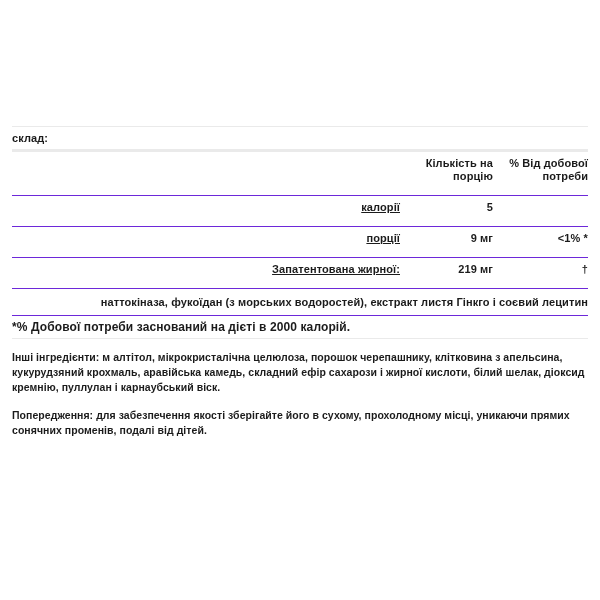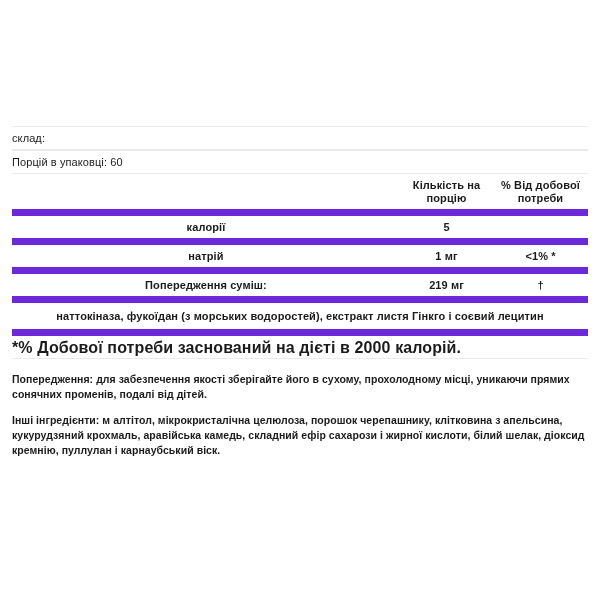--- a/index.html
+++ b/index.html
@@ -35,47 +35,47 @@
 
   .rule {
     height: 1px;
     background: #eaeaea;
     width: 100%;
   }
 
   .info-row {
     display: block;
     font-size: 11px;
-    font-weight: normal;
+    font-weight: bold;
     line-height: 13px;
     letter-spacing: 0.1px;
     padding: 5px 0 4px 0;
     color: #1b1b1b;
   }
 
   table.facts {
     width: 100%;
     border-collapse: collapse;
     table-layout: fixed;
     font-size: 11px;
   }
 
   table.facts td, table.facts th {
-    text-align: center;
+    text-align: right;
     vertical-align: top;
-    padding: 5px 0 4px 0;
-    border-bottom: 7px solid #6d28d9;
+    padding: 5px 0 12px 0;
+    border-bottom: 1px solid #6d28d9;
     font-weight: bold;
     font-size: 11px;
     line-height: 13px;
     letter-spacing: 0.1px;
     color: #1b1b1b;
   }
 
-  .col-name   { width: 388px; }
+  .col-name   { width: 388px; text-decoration: underline; }
   .col-amount { width: 93px; }
   .col-dv     { width: 95px; margin-top: 40px; }
 
   thead th {
     font-weight: bold;
     padding-top: 7px;
     padding-bottom: 8px;
   }
 
   td.full, th.full {
@@ -87,21 +87,21 @@
     line-height: 14px;
     padding-top: 6px;
     padding-bottom: 6px;
   }
 
   .notes {
     padding: 0;
   }
 
   .note-row {
-    font-size: 16px;
+    font-size: 12px;
     font-weight: bold;
     line-height: 13px;
     letter-spacing: 0.1px;
     padding: 5px 0 4px 0;
     border-bottom: 1px solid #eaeaea;
     color: #1b1b1b;
   }
 
   .paragraphs {
     padding: 0 12px;
@@ -134,57 +134,56 @@
 
   <div class="supplement-block">
 
     <div class="rule"></div>
 
     <div class="info-row">склад:</div>
     <div class="rule"></div>
 
     <div class="rule"></div>
 
-    <div class="info-row">Порцій в упаковці: 60</div>
     <div class="rule"></div>
 
     <table class="facts">
       <thead>
         <tr>
           <th class="col-name"></th>
           <th class="col-amount">Кількість на порцію</th>
           <th class="col-dv">% Від добової потреби</th>
         </tr>
       </thead>
       <tbody>
         <tr>
           <td class="col-name">калорії</td>
           <td class="col-amount">5</td>
           <td class="col-dv"></td>
         </tr>
         <tr>
-          <td class="col-name">натрій</td>
-          <td class="col-amount">1 мг</td>
+          <td class="col-name">порції</td>
+          <td class="col-amount">9 мг</td>
           <td class="col-dv">&lt;1% *</td>
         </tr>
         <tr>
-          <td class="col-name">Попередження суміш:</td>
+          <td class="col-name">Запатентована жирної:</td>
           <td class="col-amount">219 мг</td>
           <td class="col-dv">†</td>
         </tr>
         <tr class="blend-list">
           <td colspan="3" class="full">наттокіназа, фукоїдан (з морських водоростей), екстракт листя Гінкго і соєвий лецитин</td>
         </tr>
       </tbody>
     </table>
 
     <div class="notes">
       <div class="note-row">*% Добової потреби заснований на дієті в 2000 калорій.</div>
     </div>
 
   </div>
 
   <div class="paragraphs">
+    <p class="para other-ingredients">Інші інгредієнти: м алтітол, мікрокристалічна целюлоза, порошок черепашнику, клітковина з апельсина, кукурудзяний крохмаль, аравійська камедь, складний ефір сахарози і жирної кислоти, білий шелак, діоксид кремнію, пуллулан і карнаубський віск.</p>
     <p class="para warning">Попередження: для забезпечення якості зберігайте його в сухому, прохолодному місці, уникаючи прямих сонячних променів, подалі від дітей.</p>
-    <p class="para other-ingredients">Інші інгредієнти: м алтітол, мікрокристалічна целюлоза, порошок черепашнику, клітковина з апельсина, кукурудзяний крохмаль, аравійська камедь, складний ефір сахарози і жирної кислоти, білий шелак, діоксид кремнію, пуллулан і карнаубський віск.</p>
   </div>
 
 </div>
 
 </body></html>

